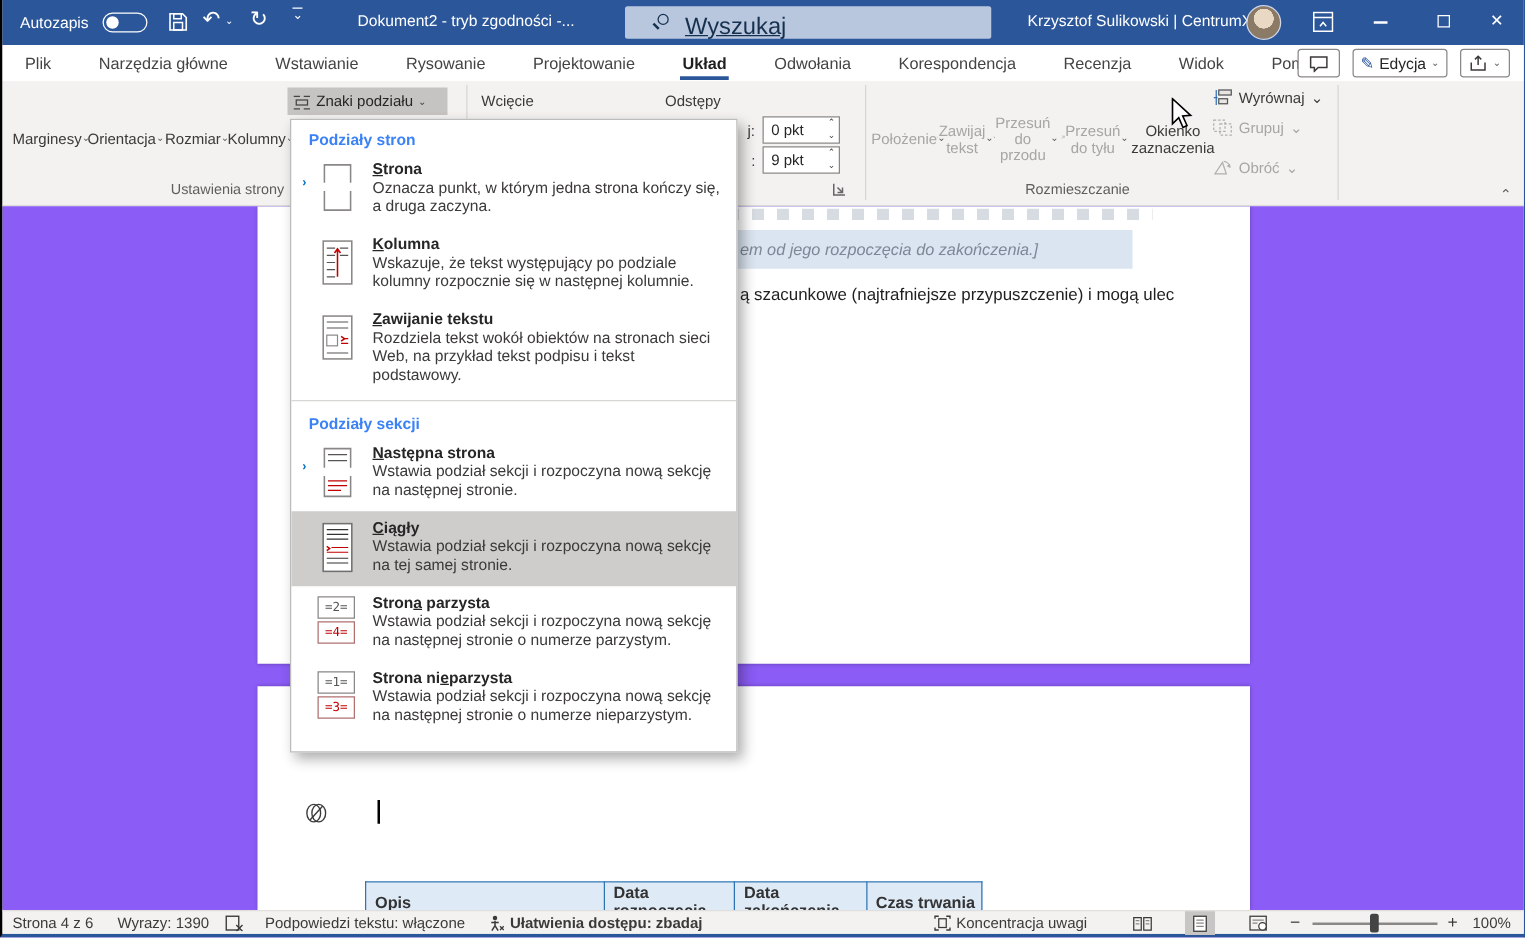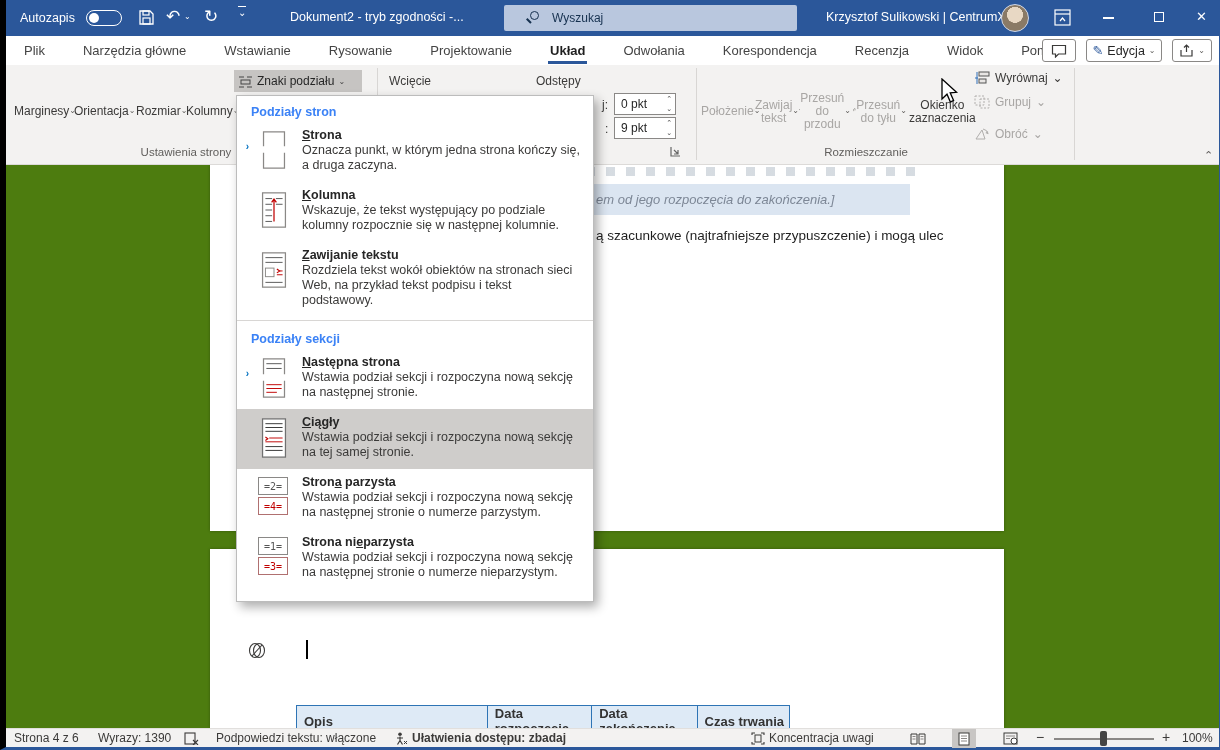--- a/index.html
+++ b/index.html
@@ -1,32 +1,32 @@
 <!DOCTYPE html>
 <html><head>
 <meta charset="utf-8">
 <style>
   * { margin:0; padding:0; box-sizing:border-box; }
   html,body { width:1220px; height:750px; overflow:hidden; font-family:"Liberation Sans","DejaVu Sans",sans-serif; }
   .window { position:relative; width:1220px; height:750px; background:#f3f2f1;
-            border-left:6px solid #000000; border-right:1px solid #2b579a; border-bottom:3px solid #2b579a; }
+            border-left:2px solid #000000; border-right:1px solid #2b579a; border-bottom:3px solid #2b579a; }
   .abs { position:absolute; }
 
   
   .titlebar { position:absolute; left:0; top:0; width:100%; height:36px; background:#2b579a; color:#fff; }
   .titlebar .txt { font-size:12.5px; }
   .autosave-label { left:14px; top:11px; }
   .toggle { left:80px; top:10px; width:36px; height:16px; border:1.6px solid #fff; border-radius:9px; }
   .toggle .knob { position:absolute; left:2px; top:1.5px; width:10px; height:10px; border-radius:50%; background:#fff; }
   .qat { color:#fff; font-size:15px; }
   .doc-title { left:284px; top:10px; font-size:13px; white-space:nowrap; }
   .searchbox { left:498px; top:5px; width:293px; height:26px; background:#b9c7de; border-radius:2px; color:#16314f; }
   .searchbox .mag { position:absolute; left:26px; top:6px; width:9px; height:9px; border:1.6px solid #16314f; border-radius:50%; }
   .searchbox .mag::after { content:""; position:absolute; left:-5px; top:8px; width:6px; height:1.6px; background:#16314f; transform:rotate(45deg); }
-  .searchbox .ph { position:absolute; left:48px; top:6px; font-size:12px; }
+  .searchbox .ph { position:absolute; left:48px; top:6px; font-size:19px;text-decoration:underline; }
   .account { left:820px; top:10px; font-size:12.5px; white-space:nowrap; }
   .avatar { left:995px; top:4px; width:28px; height:28px; border-radius:50%;
             background:radial-gradient(circle at 50% 38%, #e8d8c4 0 38%, #8a7a66 39% 100%); border:1px solid #d0d8e8; }
   .wctl { color:#fff; }
   .max-box { width:10px; height:10px; border:1.2px solid #fff; }
   .min-bar { width:11px; height:1.5px; background:#fff; }
 
   
   .tabrow { position:absolute; left:0; top:36px; width:100%; height:29px; background:#fff; }
   .tabs { display:flex; padding-left:16px; height:100%; align-items:center; }
@@ -48,21 +48,21 @@
   .parlabel { position:absolute; top:9px; font-size:12px; color:#3b3a39; }
   .spin { position:absolute; left:608px; width:62px; height:22px; background:#fff; border:1px solid #8a8886; font-size:12px; color:#262626; }
   .spin .val { position:absolute; left:6px; top:3px; }
   .spin .arrows { position:absolute; right:3px; top:0; font-size:7px; color:#444; line-height:10px; text-align:center; }
   .frag { position:absolute; font-size:12px; color:#3b3a39; }
   .launcher { position:absolute; left:663px; top:80px; width:13px; height:13px; }
   .minibtn { position:absolute; left:968px; display:flex; align-items:center; gap:5px; font-size:12px; color:#3b3a39; }
   .collapse { position:absolute; left:1198px; top:84px; font-size:11px; color:#605e5c; }
 
   
-  .docarea { position:absolute; left:0; top:165px; width:100%; height:563px; background:#4d7c0f; overflow:hidden; }
+  .docarea { position:absolute; left:0; top:165px; width:100%; height:563px; background:#8b5cf6; overflow:hidden; }
   .page { position:absolute; left:204px; width:794px; background:#fff; box-shadow:0 0 3px rgba(0,0,0,.28); }
   .page1 { top:0; height:366px; }
   .page2 { top:384px; height:179px; }
   .clipline { position:absolute; left:96px; top:2px; width:620px; height:9px;
               background:repeating-linear-gradient(90deg,#ccd3da 0 9px,transparent 9px 20px); opacity:.8; }
   .hl { position:absolute; left:60px; top:19px; width:640px; height:31px; background:#dbe5f1; }
   .hl .t { position:absolute; left:326px; top:8px; font-size:13px; font-style:italic; color:#7d8796; white-space:nowrap; }
   .bodyline { position:absolute; left:386px; top:63px; font-size:13.5px; color:#1f1f1f; white-space:nowrap; }
   .anchor-icon { position:absolute; left:38px; top:93px; }
   .caret { position:absolute; left:96px; top:91px; width:1.5px; height:19px; background:#000; }

